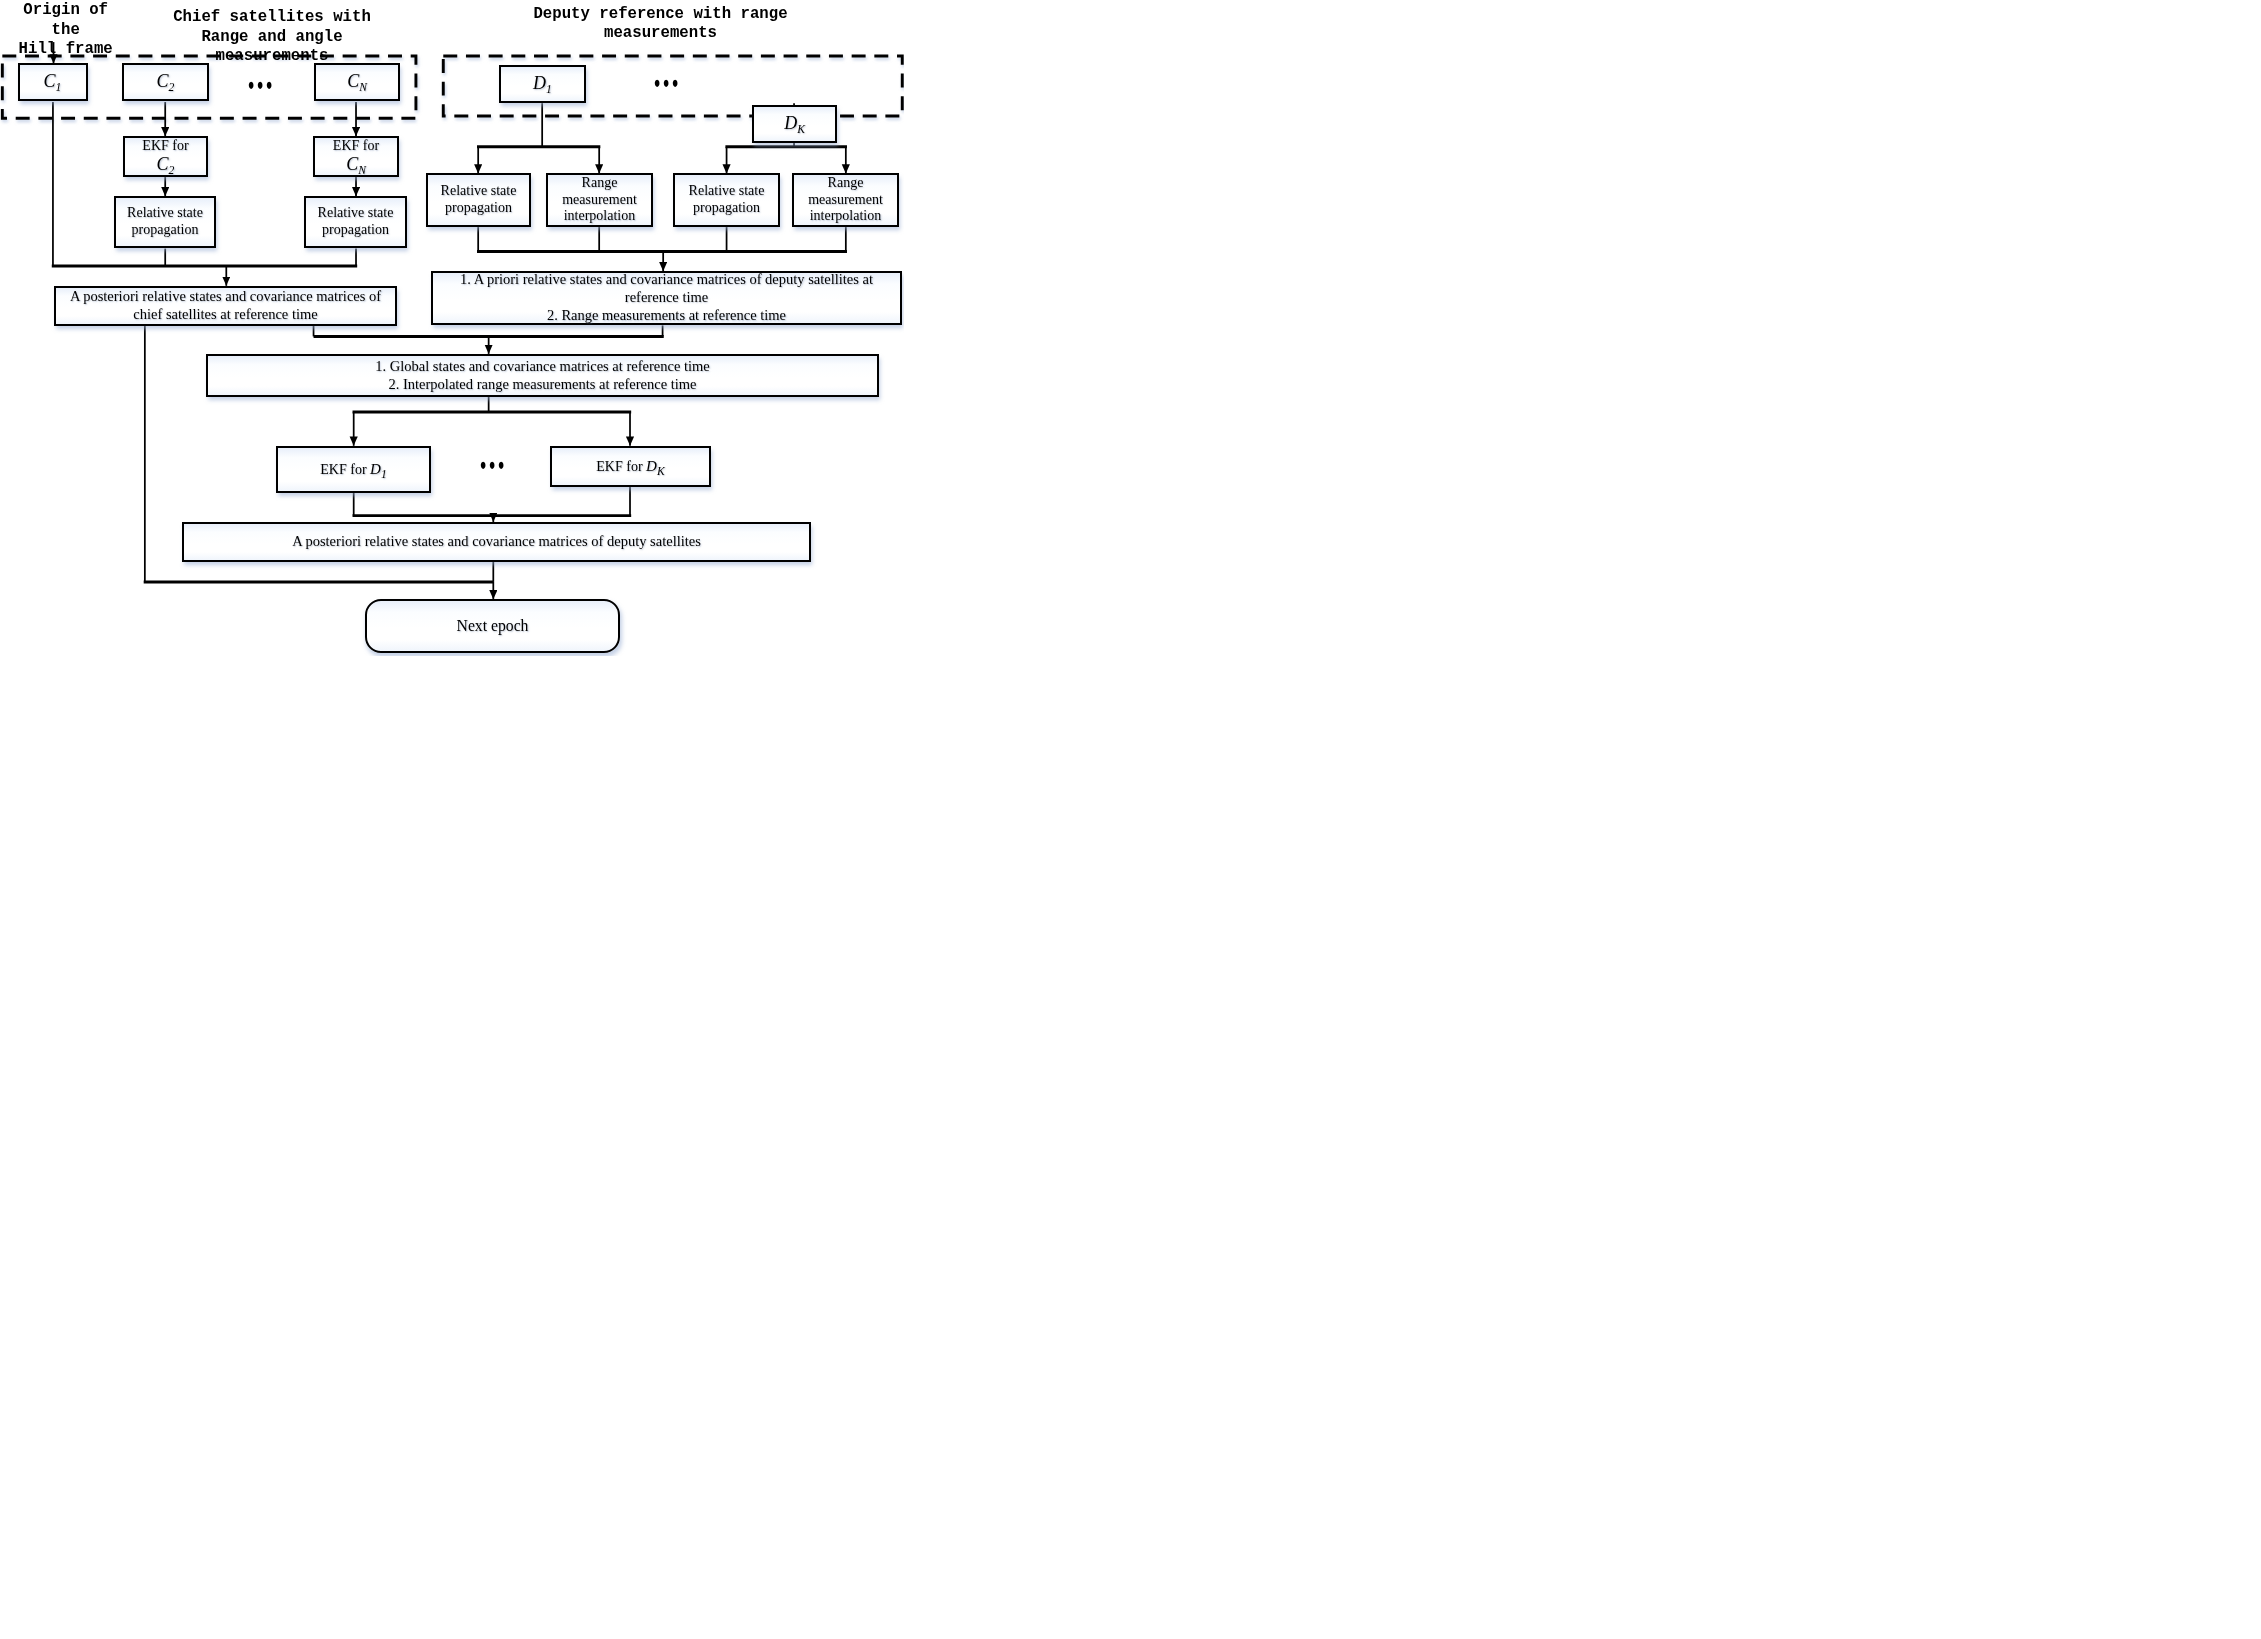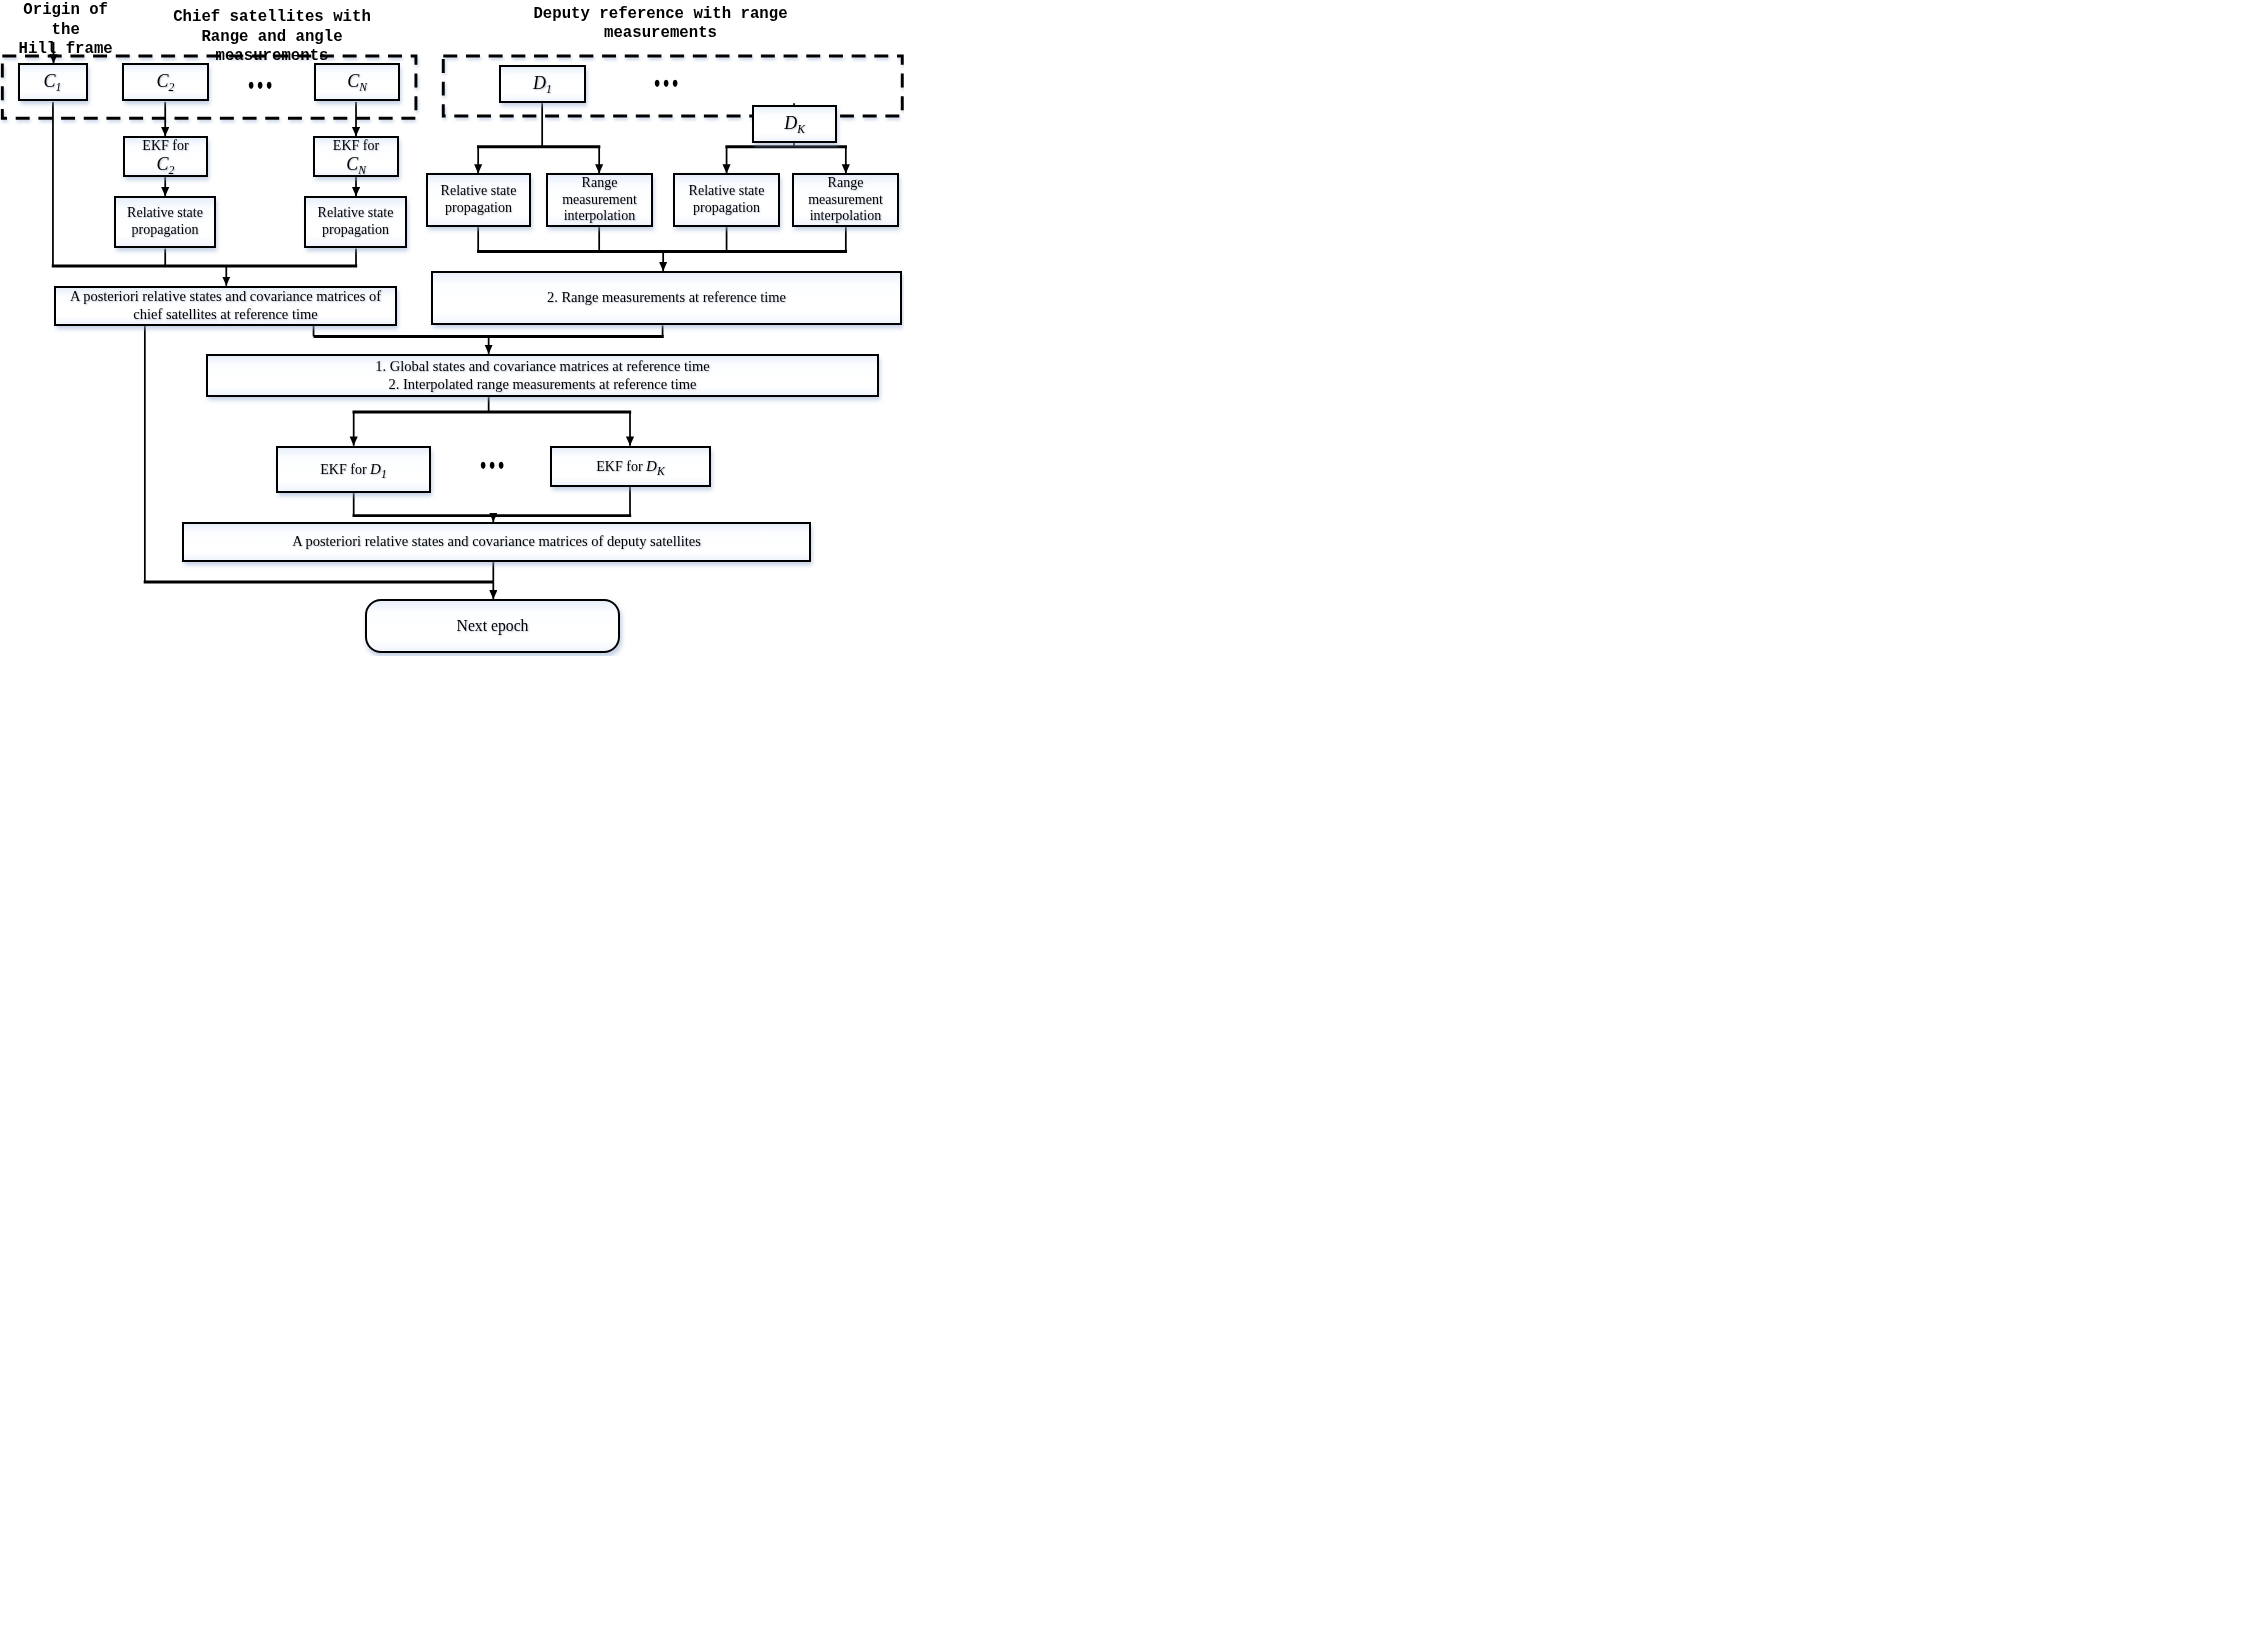--- a/index.html
+++ b/index.html
@@ -163,20 +163,21 @@
 
   <div class="node" style="left:426px;top:173px;width:105px;height:54px;">Relative state propagation</div>
   <div class="node" style="left:546px;top:173px;width:107px;height:54px;">Range measurement interpolation</div>
   <div class="node" style="left:673px;top:173px;width:107px;height:54px;">Relative state propagation</div>
   <div class="node" style="left:792px;top:173px;width:107px;height:54px;">Range measurement interpolation</div>
 
   <div class="node wide" style="left:54px;top:286px;width:343px;height:40px;">A posteriori relative states and covariance matrices of chief satellites at reference time</div>
 
   <div class="node wide" style="left:431px;top:271px;width:471px;height:54px;">
     <span>
+      <span class="bl">1. A priori relative states and covariance matrices of deputy satellites at reference time</span>
       <span class="bl">2. Range measurements at reference time</span>
     </span>
   </div>
 
   <div class="node wide" style="left:206px;top:354px;width:673px;height:43px;">
     <span>
       <span class="bl">1. Global states and covariance matrices at reference time</span>
       <span class="bl">2. Interpolated range measurements at reference time</span>
     </span>
   </div>

